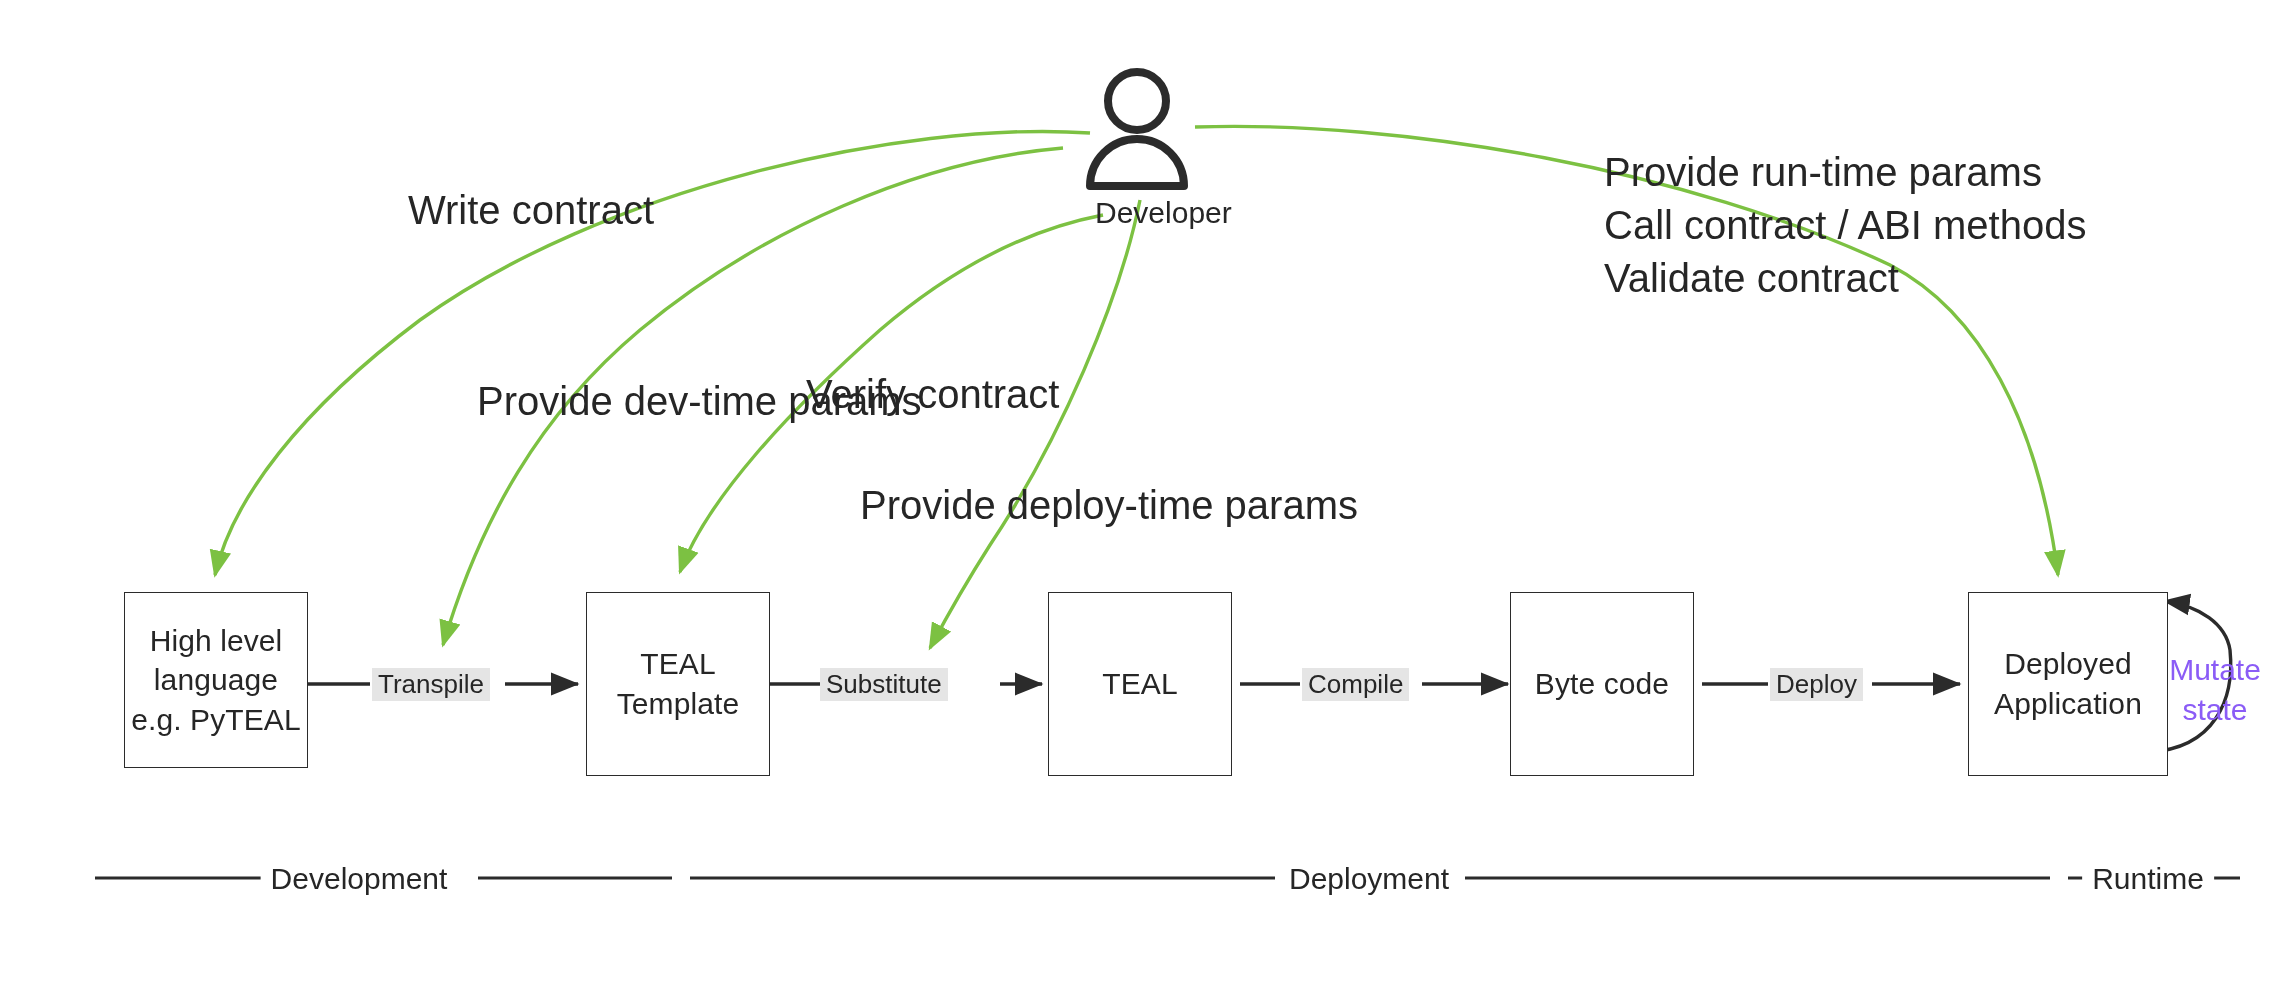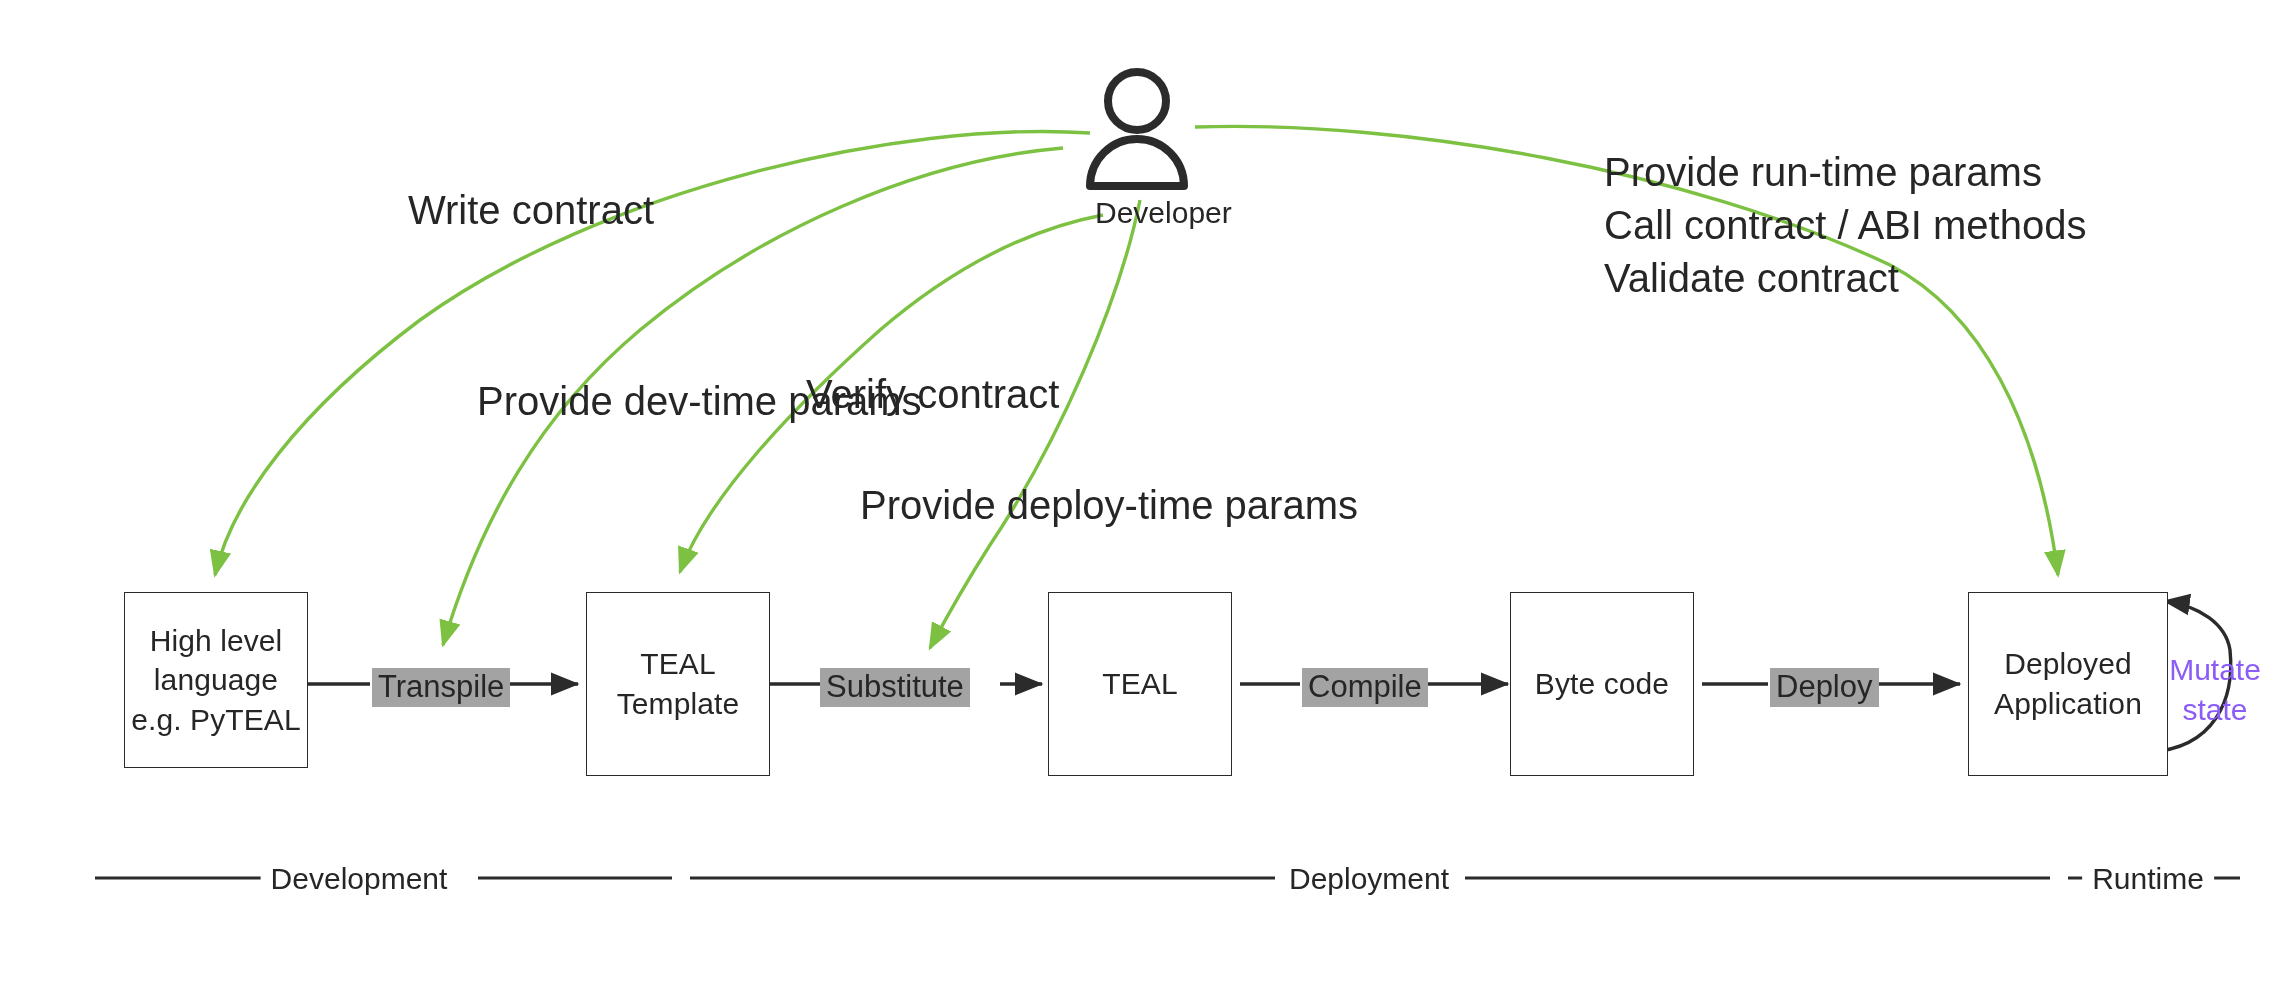--- a/index.html
+++ b/index.html
@@ -39,23 +39,23 @@
     justify-content: center;
     text-align: center;
     font-size: 30px;
     line-height: 1.32;
     color: #262626;
     white-space: pre-line;
     letter-spacing: 0.1px;
   }
   .edge-label {
     position: absolute;
-    font-size: 31px;
-    color: #262626;
-    background: #a3a3a3;
+    font-size: 26px;
+    color: #262626;
+    background: #e5e5e5;
     padding: 0 6px;
     white-space: nowrap;
     line-height: 1.25;
   }
   .actor-label {
     position: absolute;
     font-size: 30px;
     color: #262626;
     white-space: nowrap;
   }

